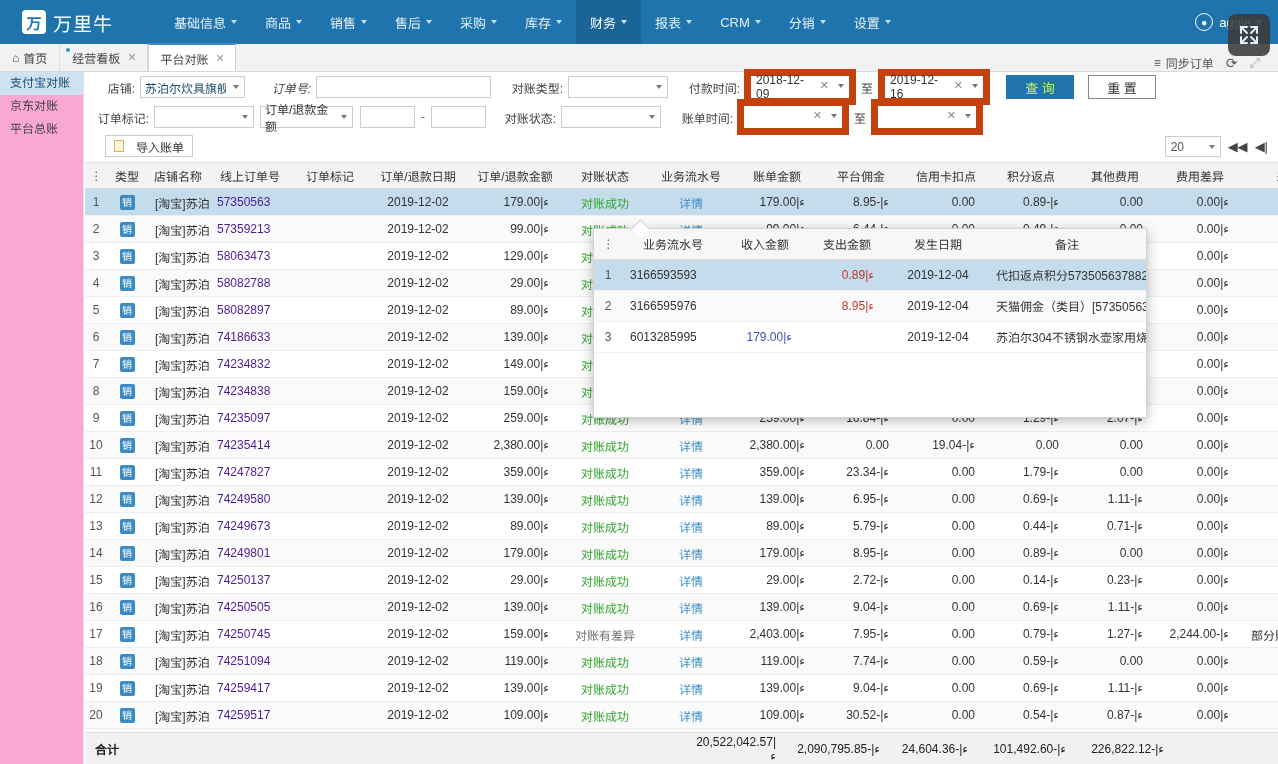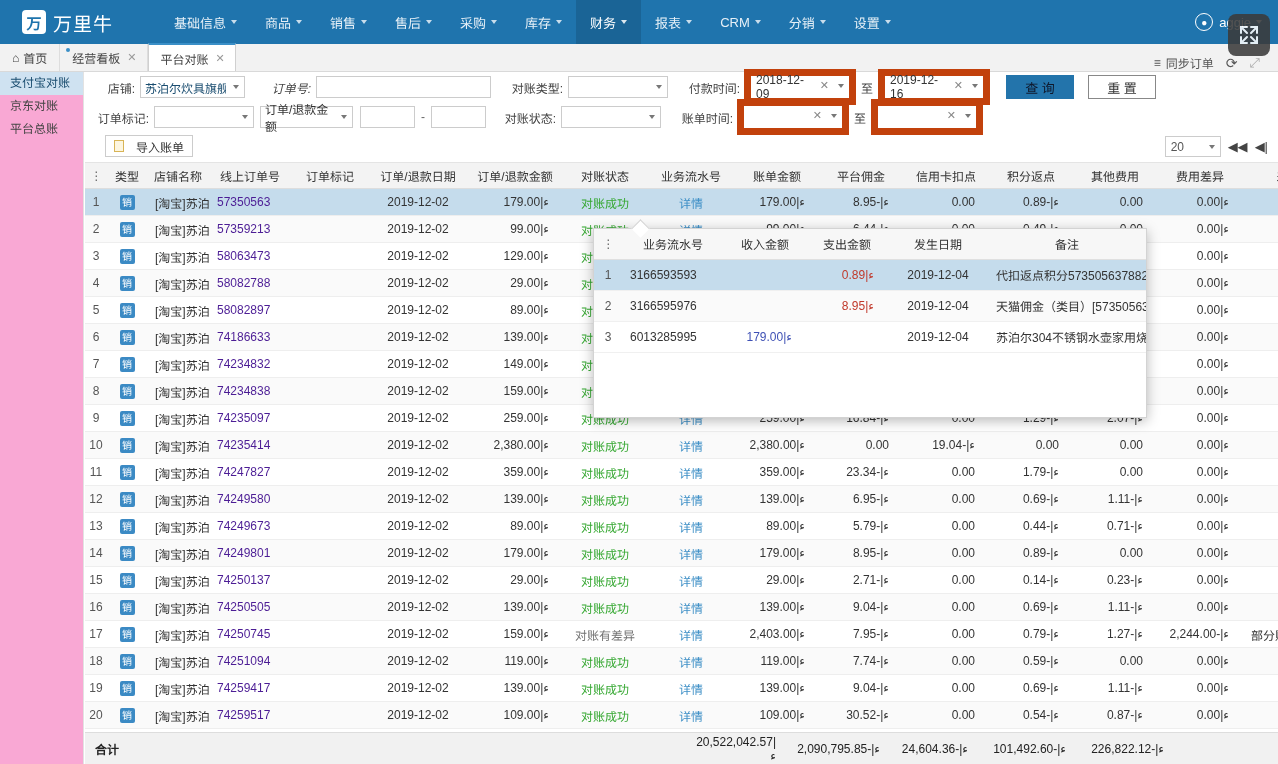--- a/index.html
+++ b/index.html
@@ -121,21 +121,21 @@
     color: #333; padding: 0 34px 0 5px; display: flex; align-items: center;
     position: relative; cursor: pointer;
   }
   .date .clr { position: absolute; right: 20px; top: 3px; color: #888; font-size: 11px; }
   .date .ar {
     position: absolute; right: 5px; top: 8px;
     border-left: 3.5px solid transparent; border-right: 3.5px solid transparent;
     border-top: 4px solid #777;
   }
   .btn-primary {
-    background: #2374ab; color: #0f172a; border: none; height: 24px;
+    background: #2374ab; color: #bef264; border: none; height: 24px;
     width: 68px; font-size: 13px; cursor: pointer;
     font-family: "Liberation Sans", sans-serif;
   }
   .btn-ghost {
     background: #fff; color: #333; border: 1px solid #888; height: 24px;
     width: 68px; font-size: 13px; cursor: pointer;
     font-family: "Liberation Sans", sans-serif;
   }
   .btn-import {
     display: inline-flex; align-items: center; gap: 12px;
@@ -719,21 +719,21 @@
             <td class="c-idx">15</td>
             <td class="c-ctr"><span class="badge-sale">销</span></td>
             <td class="c-lft"><span class="shopname">[淘宝]苏泊尔</span></td>
             <td class="c-lft"><span class="ordno">74250137</span></td>
             <td></td>
             <td class="c-ctr">2019-12-02</td>
             <td class="c-num">29.00|ء</td>
             <td class="c-ctr"><span class="ok">对账成功</span></td>
             <td class="c-ctr"><span class="link">详情</span></td>
             <td class="c-num">29.00|ء</td>
-            <td class="c-num">2.71-|ء</td>
+            <td class="c-num">2.72-|ء</td>
             <td class="c-num">0.00</td>
             <td class="c-num">0.14-|ء</td>
             <td class="c-num">0.23-|ء</td>
             <td class="c-num">0.00|ء</td>
             <td class="c-lft"></td>
           </tr>
           <tr class="alt">
             <td class="c-idx">16</td>
             <td class="c-ctr"><span class="badge-sale">销</span></td>
             <td class="c-lft"><span class="shopname">[淘宝]苏泊尔</span></td>

